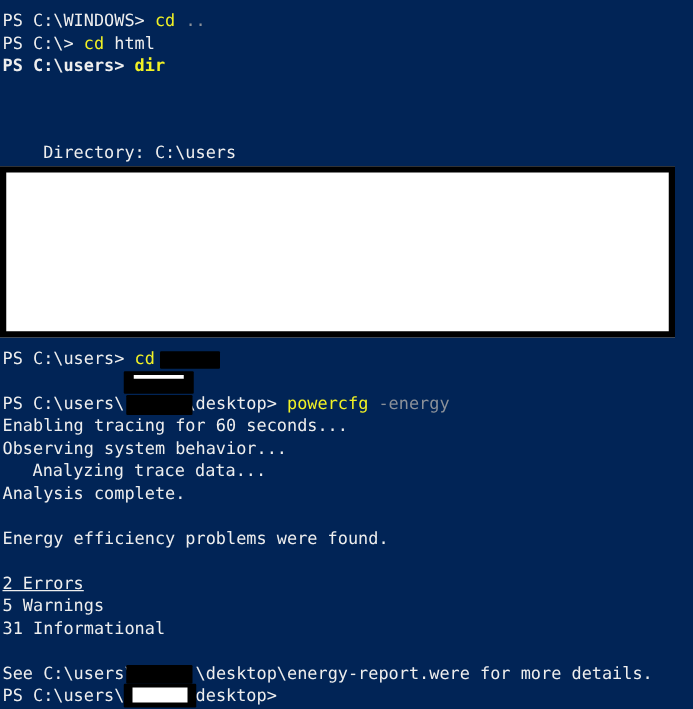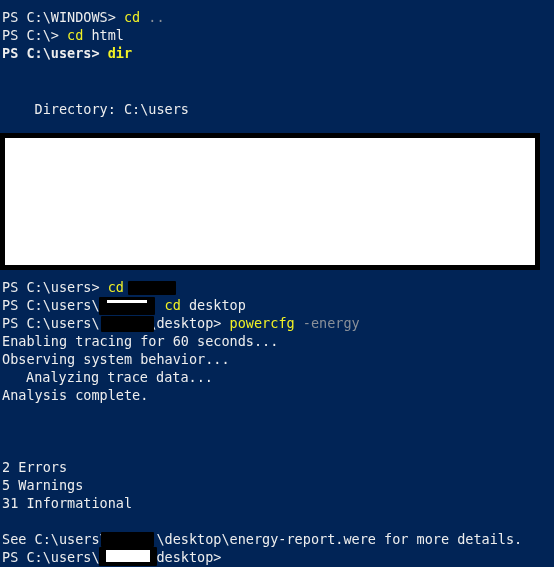--- a/index.html
+++ b/index.html
@@ -71,41 +71,41 @@
 <body>
 
 <div id="console">
 
   <div class="line pad-left" style="top:8px;"><span>PS C:\WINDOWS&gt; </span><span class="cmd">cd</span><span class="param"> ..</span></div>
 
   <div class="line pad-left" style="top:26px;"><span>PS C:\&gt; </span><span class="cmd">cd</span><span class="plain"> html</span></div>
 
   <div class="line pad-left" style="top:44px;font-weight:bold;"><span>PS C:\users&gt; </span><span class="cmd">dir</span></div>
 
-  <div class="line pad-left" style="top:100px;">    Directory: C:\users</div>
+  <div class="line pad-left" style="top:113px;">    Directory: C:\users</div>
 
   <div id="redaction-block"></div>
 
   <div class="line pad-left" style="top:278px;"><span>PS C:\users&gt; </span><span class="cmd">cd</span></div>
   <div class="redact-bar" style="left:128px; top:281px; width:48px; height:14px;"></div>
 
-  <div class="line pad-left" style="top:296px;"><span>PS C:\users\</span><span style="visibility:hidden;">xxxxxxxx</span><span class="cmd">cd</span><span class="plain"> desktop</span></div>
   <div class="redact-bar" style="left:99px; top:297px; width:56px; height:18px;"></div>
   <div class="redact-white" style="left:107px; top:300px; width:40px; height:3px;"></div>
 
   <div class="line pad-left" style="top:314px;"><span>PS C:\users\</span><span style="visibility:hidden;">xxxxxx</span><span>\desktop&gt; </span><span class="cmd">powercfg</span><span class="param"> -energy</span></div>
   <div class="redact-bar" style="left:101px; top:316px; width:53px; height:16px;"></div>
 
   <div class="line pad-left" style="top:332px;">Enabling tracing for 60 seconds...</div>
   <div class="line pad-left" style="top:350px;">Observing system behavior...</div>
   <div class="line pad-left" style="top:368px;margin-left:24px;">Analyzing trace data...</div>
   <div class="line pad-left" style="top:386px;">Analysis complete.</div>
 
+  <div class="line pad-left" style="top:422px;">Energy efficiency problems were found.</div>
 
-  <div class="line pad-left" style="top:458px;">2 Errors</div>
+  <div class="line pad-left" style="top:458px;text-decoration:underline;">2 Errors</div>
   <div class="line pad-left" style="top:476px;">5 Warnings</div>
   <div class="line pad-left" style="top:494px;">31 Informational</div>
 
   <div class="line pad-left" style="top:530px;"><span>See C:\users\</span><span style="visibility:hidden;">xxxxxx</span><span>\desktop\energy-report.were for more details.</span></div>
   <div class="redact-bar" style="left:101px; top:532px; width:53px; height:15px;"></div>
 
   <div class="line pad-left" style="top:548px;"><span>PS C:\users\</span><span style="visibility:hidden;">xxxxxx</span><span>\desktop&gt;</span></div>
   <div class="redact-bar" style="left:99px; top:547px; width:58px; height:19px;"></div>
   <div class="redact-white" style="left:106px; top:550px; width:44px; height:12px;"></div>
 

